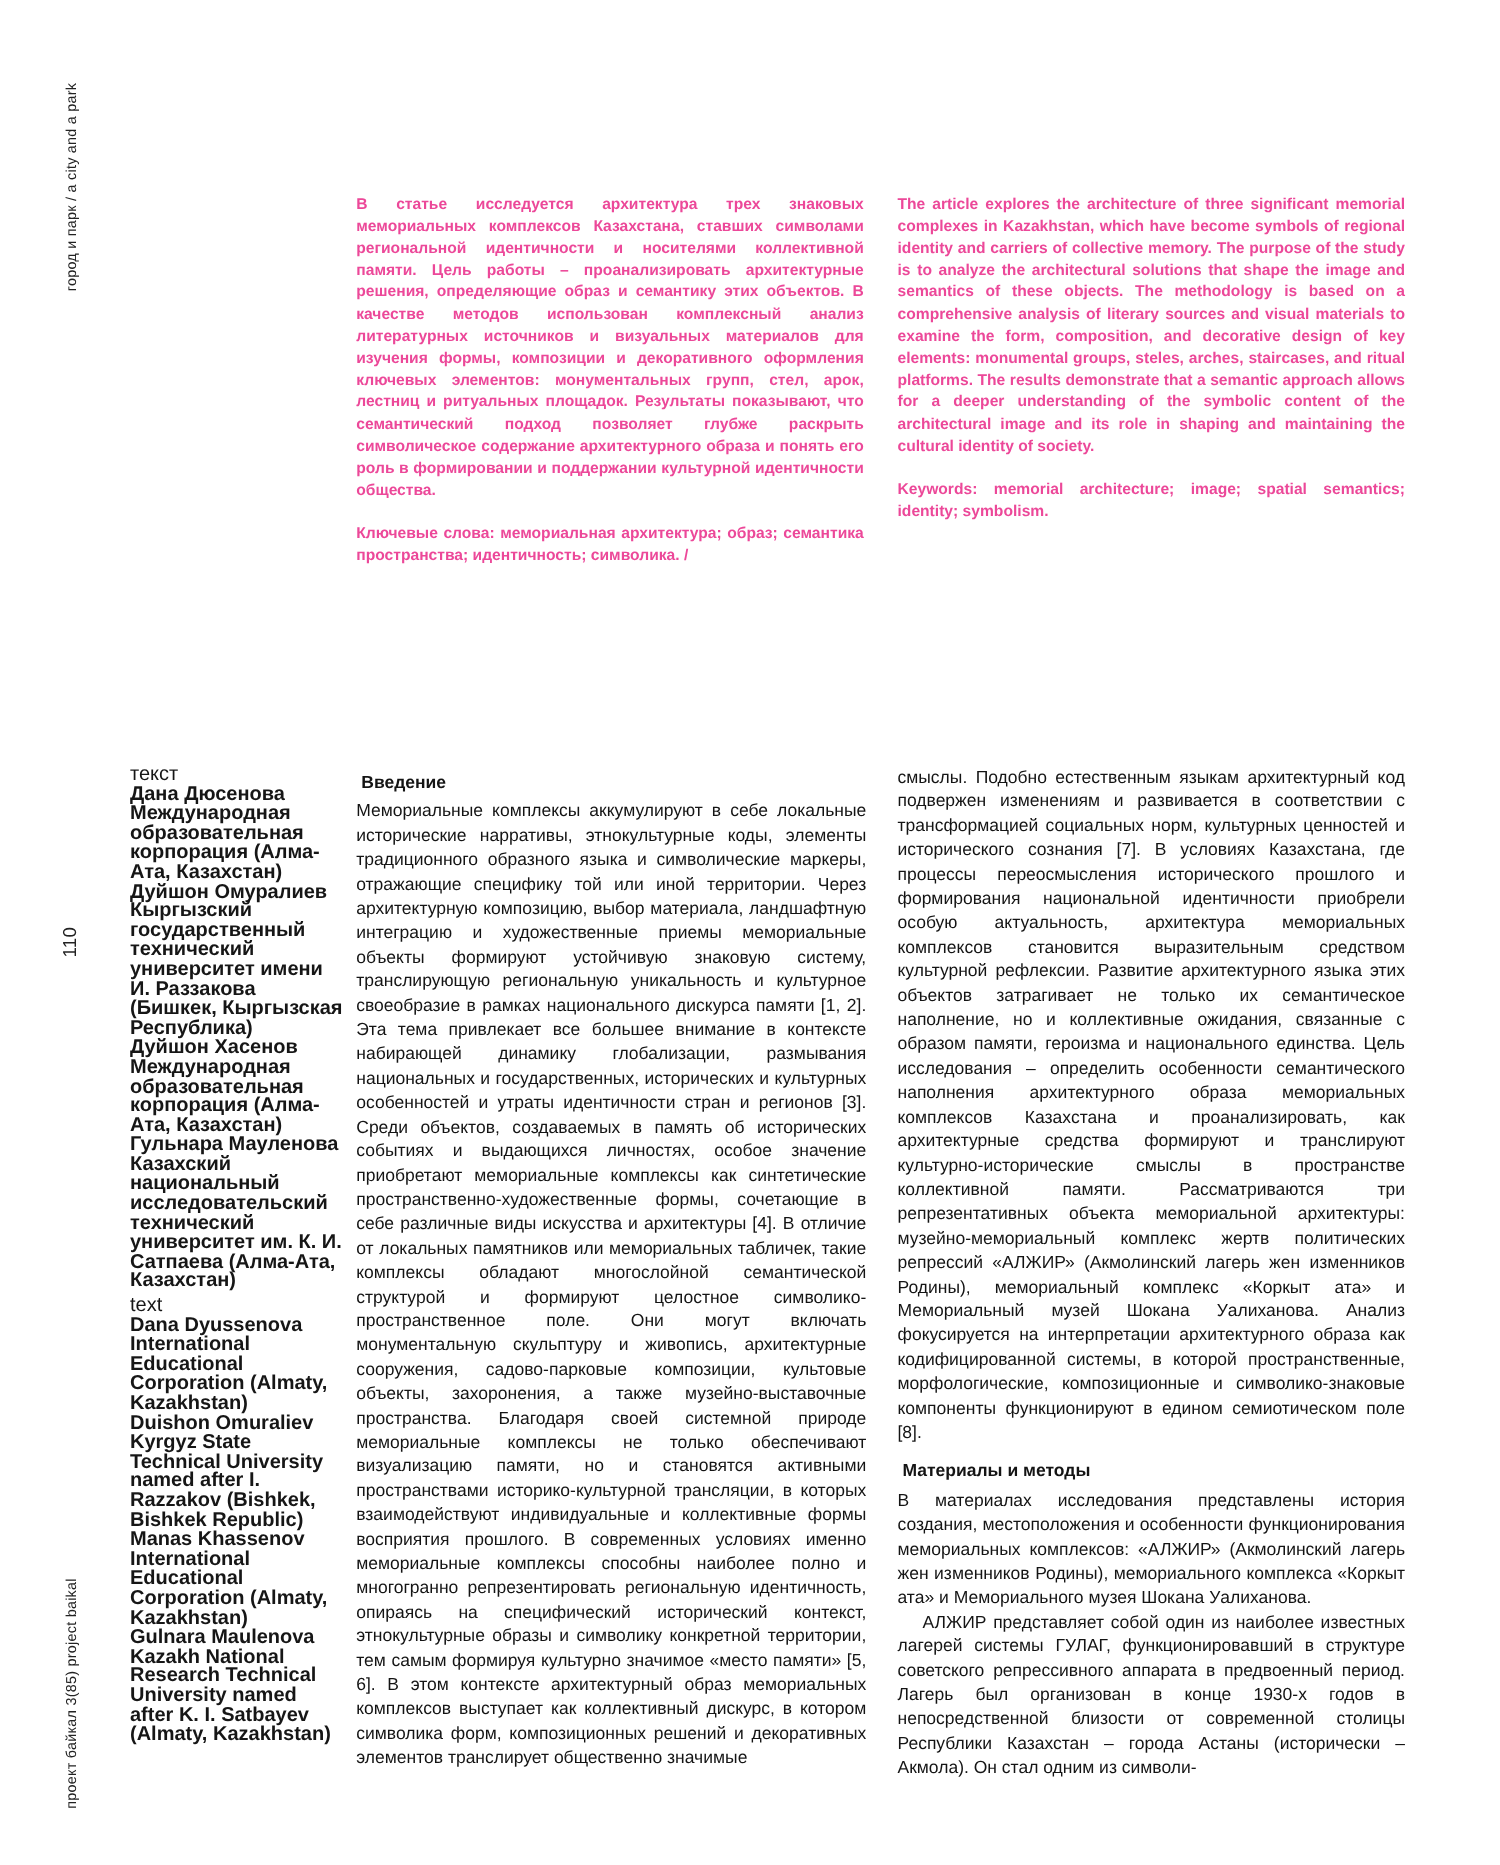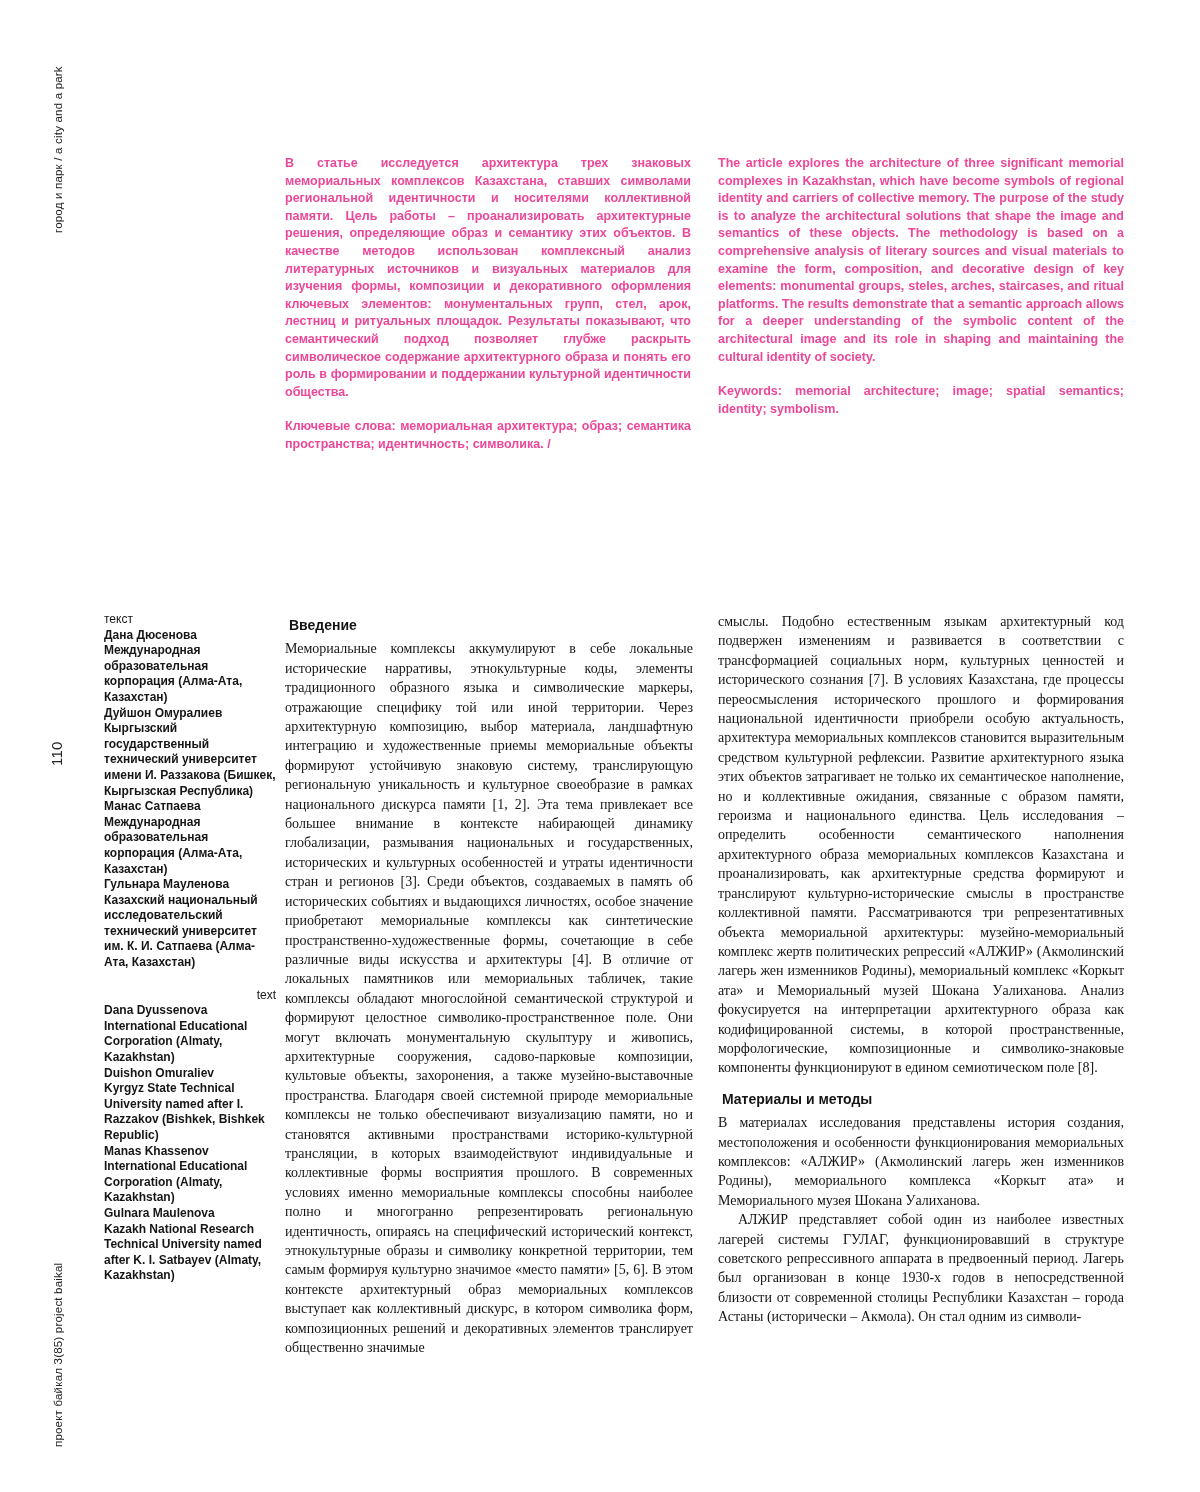--- a/index.html
+++ b/index.html
@@ -58,41 +58,41 @@
     letter-spacing: -0.4px;
     color: #111111;
   }
 
   
   .authors {
     position: absolute;
     left: 104px;
     top: 612px;
     width: 172px;
-    font-size: 12px;
+    font-size: 16px;
     line-height: 15.6px;
     color: #161616;
   }
   .authors .lang-label { font-weight: 400; }
-  .authors .lang-label.en { margin-top: 17px; text-align: right; }
+  .authors .lang-label.en { margin-top: 4px; }
   .author-name { font-weight: 700; }
   .author-aff  { font-weight: 700; }
 
   
   .col {
     position: absolute;
     top: 612px;
     font-size: 14px;
     line-height: 19.4px;
     text-align: justify;
     color: #141414;
   }
   .col-1 { left: 285px; width: 408px; }
   .col-2 { left: 718px; width: 406px; }
-  .col p { margin: 0; font-family: Liberation Serif, serif; }
+  .col p { margin: 0; }
   .section-heading {
     margin: 4px;
     font-size: 14px;
     font-weight: 700;
     line-height: 19.4px;
     text-align: left;
   }
   .section-heading.methods { margin-top: 12px; }
   .indent { text-indent: 20px; }
 </style>
@@ -121,21 +121,21 @@
 
     <div class="author">
       <div class="author-name">Дана Дюсенова</div>
       <div class="author-aff">Международная образовательная корпорация (Алма-Ата, Казахстан)</div>
     </div>
     <div class="author">
       <div class="author-name">Дуйшон Омуралиев</div>
       <div class="author-aff">Кыргызский государственный технический университет имени И. Раззакова (Бишкек, Кыргызская Республика)</div>
     </div>
     <div class="author">
-      <div class="author-name">Манас Сатпаева</div>
+      <div class="author-name">Дуйшон Хасенов</div>
       <div class="author-aff">Международная образовательная корпорация (Алма-Ата, Казахстан)</div>
     </div>
     <div class="author">
       <div class="author-name">Гульнара Мауленова</div>
       <div class="author-aff">Казахский национальный исследовательский технический университет им. К. И. Сатпаева (Алма-Ата, Казахстан)</div>
     </div>
 
     <div class="lang-label en">text</div>
 
     <div class="author">

